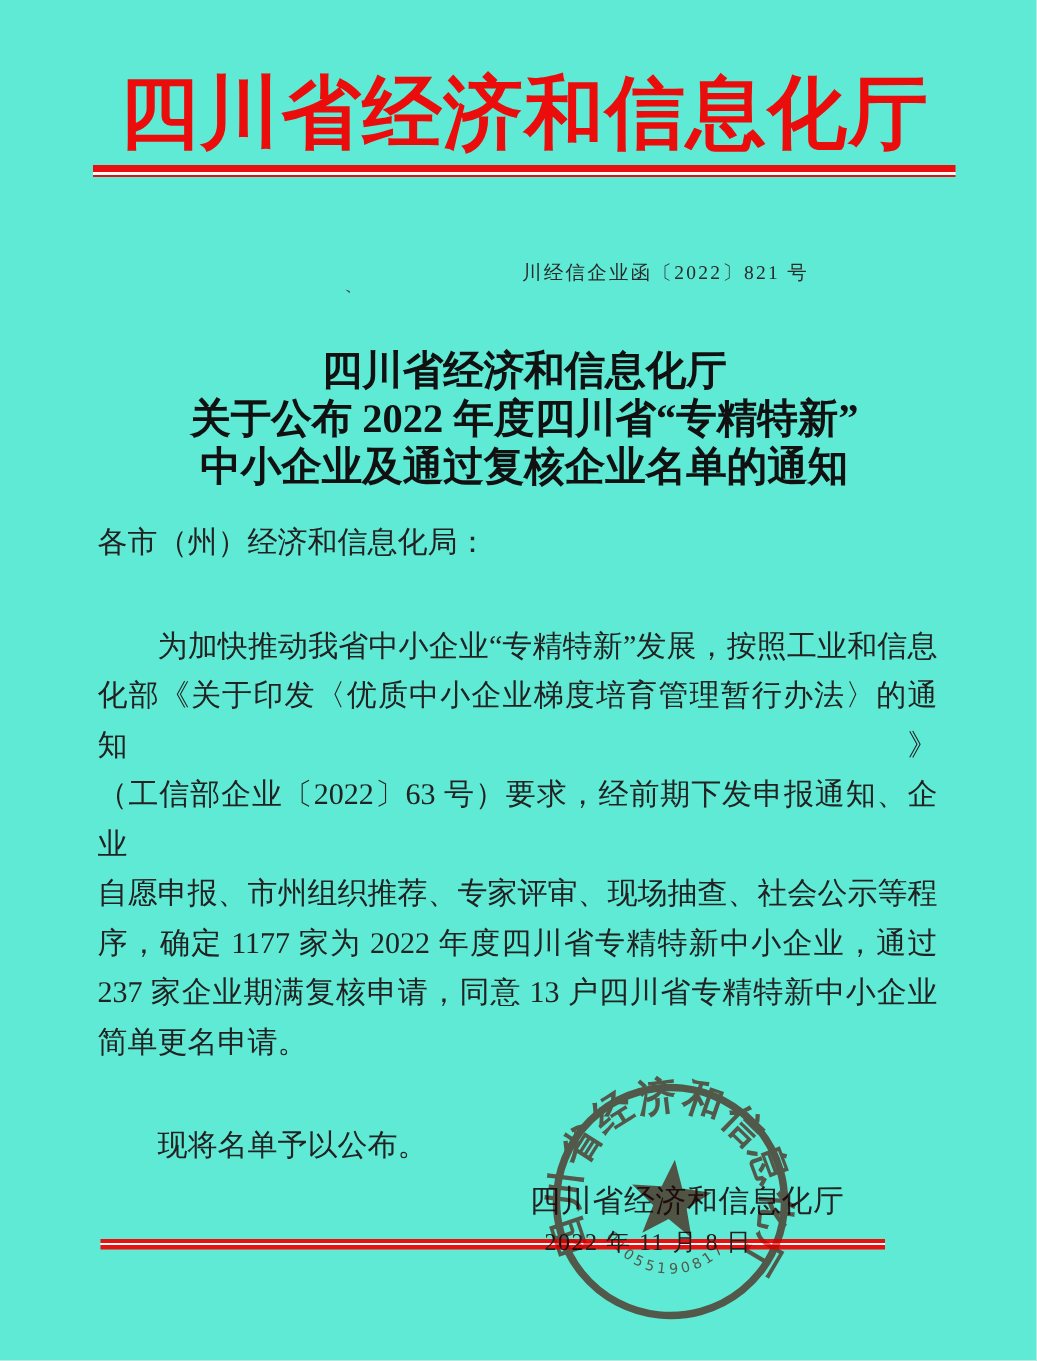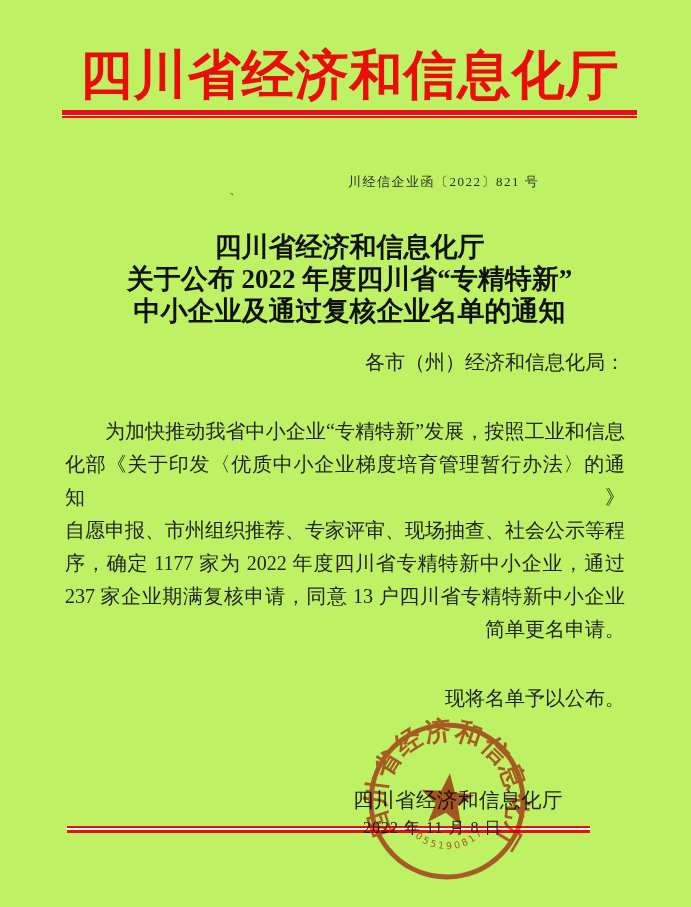--- a/index.html
+++ b/index.html
@@ -2,21 +2,21 @@
 <html><head>
 <meta charset="utf-8">
 <style>
   * { margin: 0; padding: 0; box-sizing: border-box; }
   html, body { background: #e8e8e8; }
   .page {
     position: relative;
     width: 691px;
     height: 907px;
     margin: 0 auto;
-    background: #bef264;
+    background: #5eead4;
     overflow: hidden;
     font-family: "Liberation Serif", "DejaVu Serif", serif;
     color: #1d1d1d;
   }
   
   .header-agency {
     position: absolute;
     top: 40px; left: 62px; width: 575px;
     text-align: center;
     font-size: 53px;
@@ -60,21 +60,21 @@
     color: #111;
   }
   
   .body-block {
     position: absolute;
     top: 346px; left: 65px; width: 560px;
     font-size: 20px;
     line-height: 33px;
     color: #222;
   }
-  .bl { width: 100%; text-align: right; }
+  .bl { width: 100%; }
   .bl.j { text-align: justify; text-align-last: justify; }
   .bl.ind { padding-left: 40px; margin-top: 36px; }
   
   .attachments {
     position: absolute;
     top: 636px; left: 103px;
     font-size: 20px;
     line-height: 33.5px;
     color: #222;
   }
@@ -136,20 +136,21 @@
   <div class="title">
     <div>四川省经济和信息化厅</div>
     <div>关于公布 2022 年度四川省“专精特新”</div>
     <div>中小企业及通过复核企业名单的通知</div>
   </div>
 
   <div class="body-block">
     <div class="bl">各市（州）经济和信息化局：</div>
     <div class="bl j ind">为加快推动我省中小企业“专精特新”发展，按照工业和信息</div>
     <div class="bl j">化部《关于印发〈优质中小企业梯度培育管理暂行办法〉的通知》</div>
+    <div class="bl j">（工信部企业〔2022〕63 号）要求，经前期下发申报通知、企业</div>
     <div class="bl j">自愿申报、市州组织推荐、专家评审、现场抽查、社会公示等程</div>
     <div class="bl j">序，确定 1177 家为 2022 年度四川省专精特新中小企业，通过</div>
     <div class="bl j">237 家企业期满复核申请，同意 13 户四川省专精特新中小企业</div>
     <div class="bl">简单更名申请。</div>
     <div class="bl ind">现将名单予以公布。</div>
   </div>
 
 
   <div class="sign-agency">四川省经济和信息化厅</div>
   <div class="sign-date">2022 年 11 月 8 日</div>

